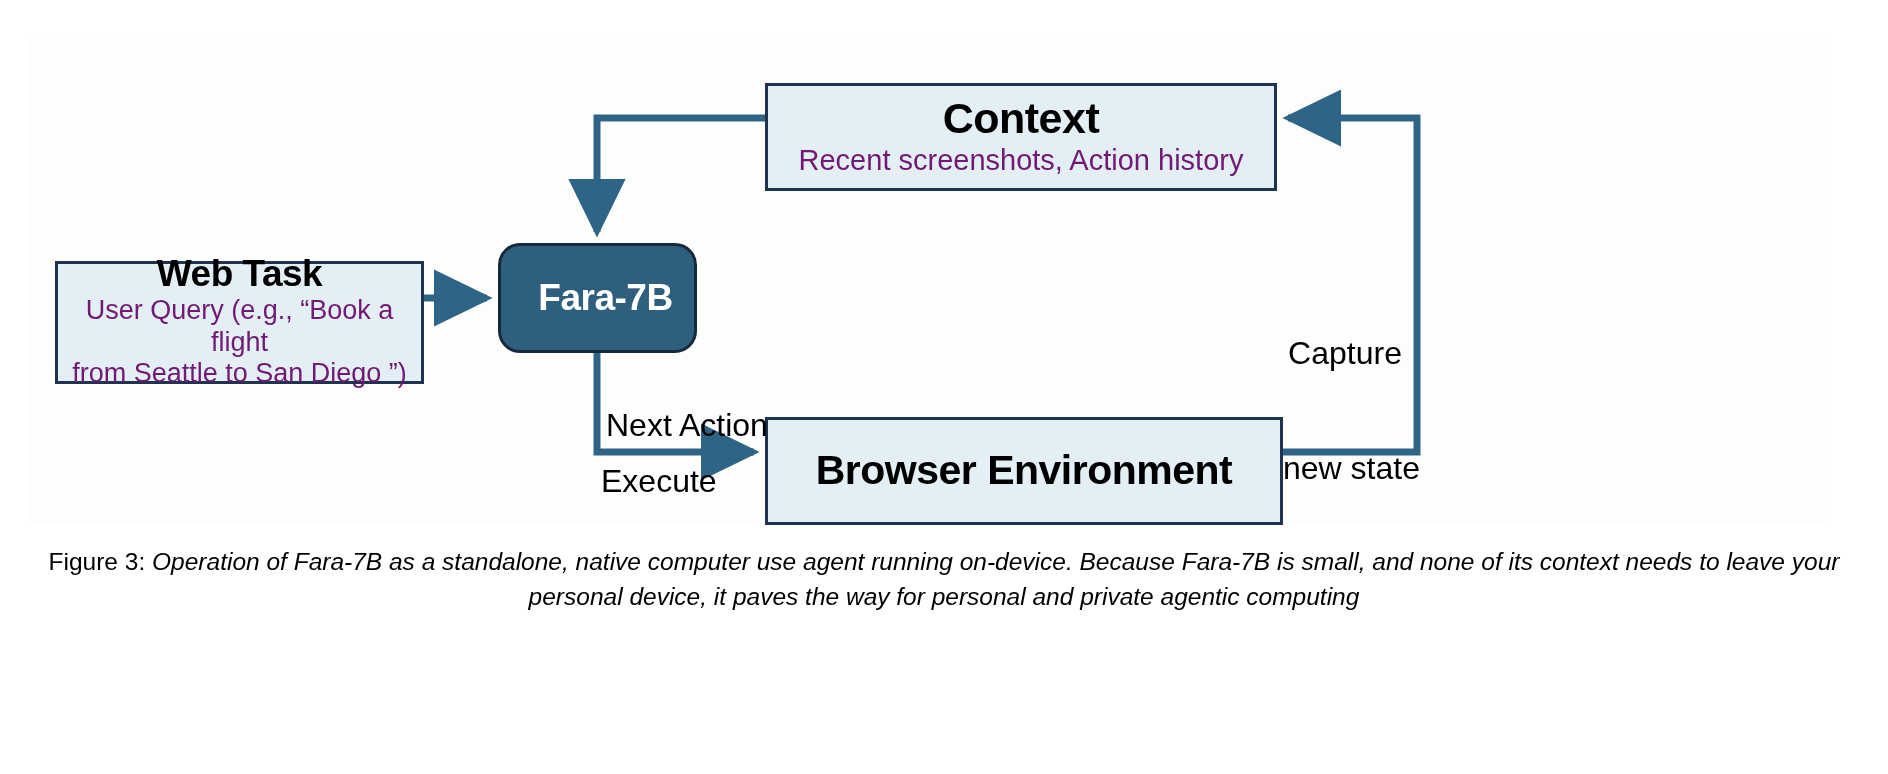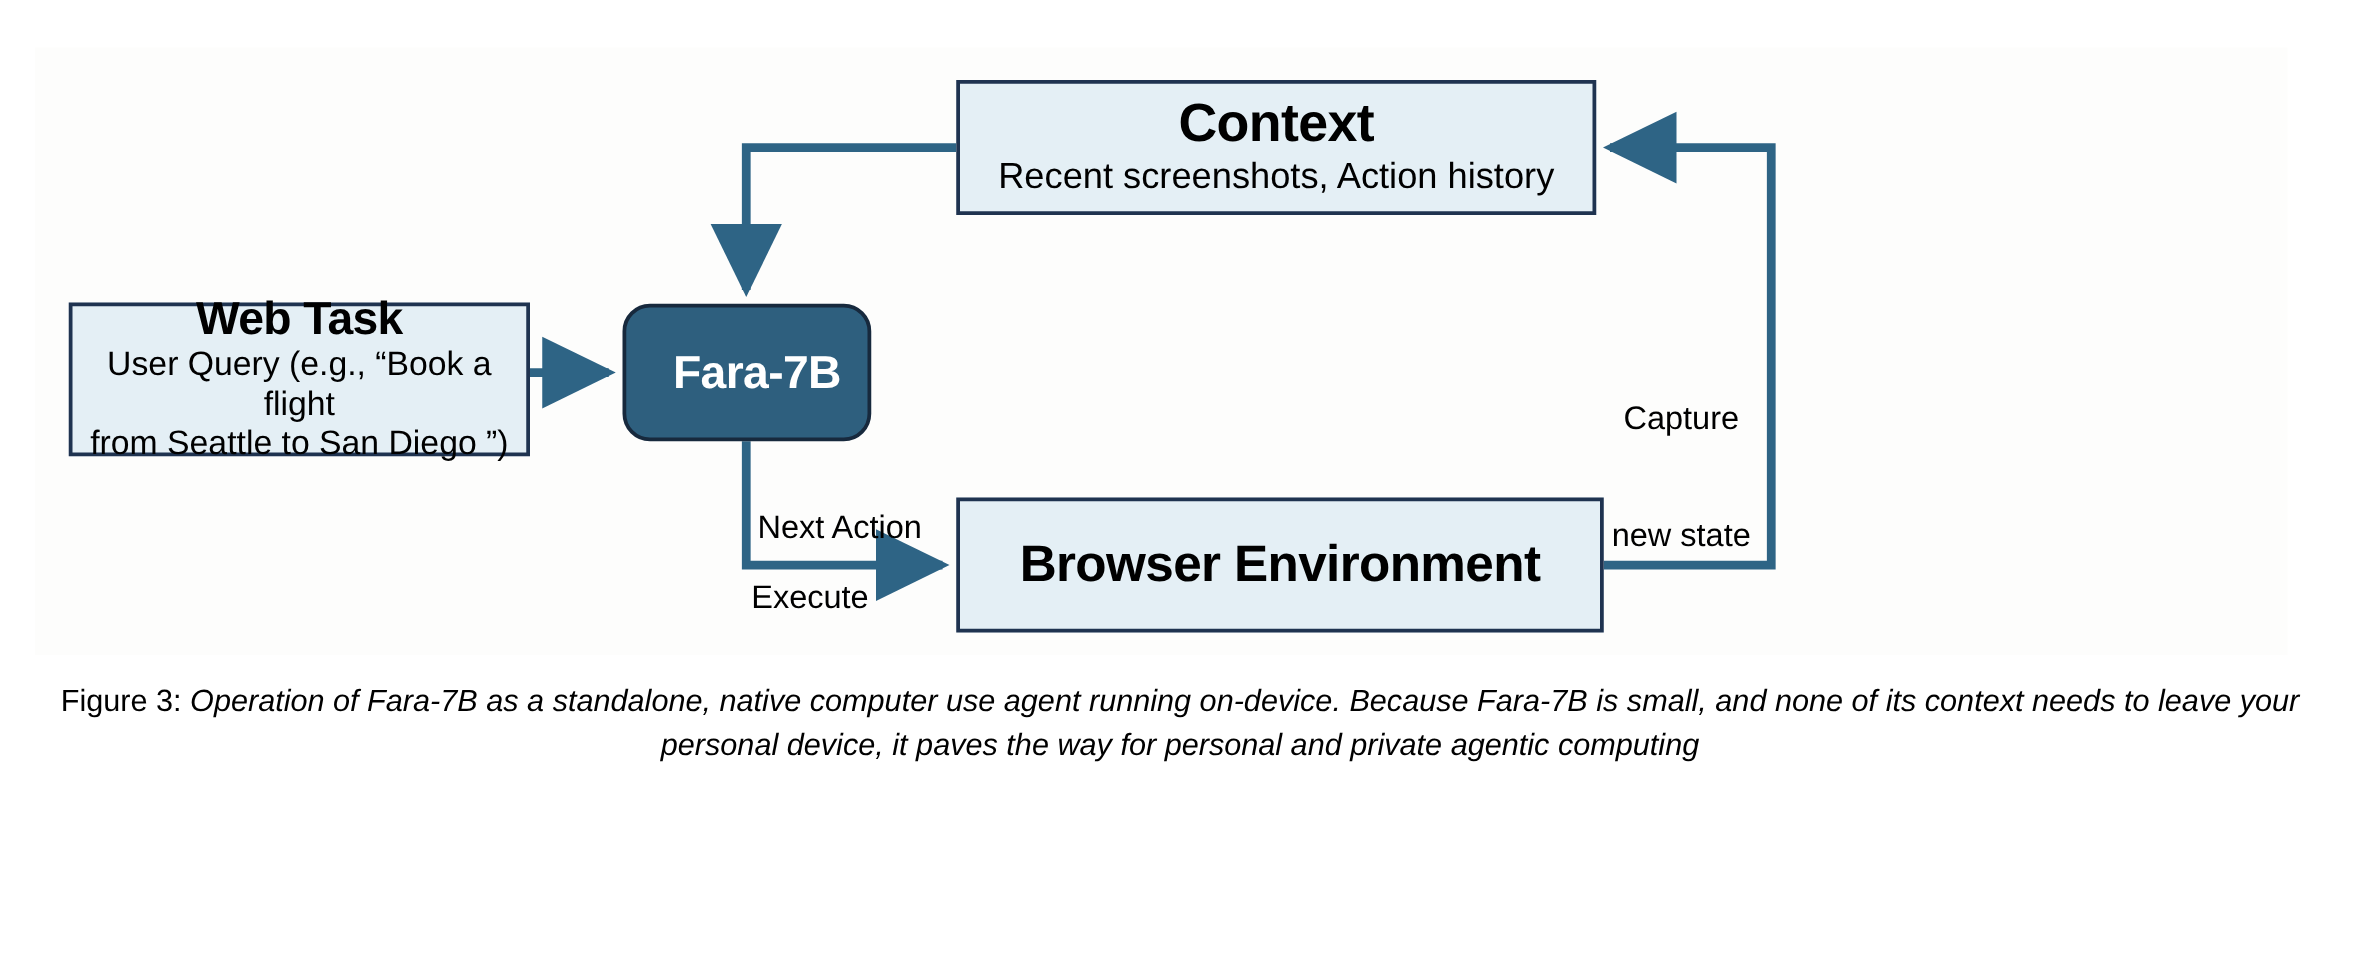--- a/index.html
+++ b/index.html
@@ -39,29 +39,30 @@
   .node-box {
     position: absolute;
     background: #e4eff5;
     border: 3px solid #1f3350;
     box-sizing: border-box;
     display: flex;
     flex-direction: column;
     align-items: center;
     justify-content: center;
     text-align: center;
+    margin-top: 19px;
   }
   .node-title {
     font-weight: bold;
     color: #000000;
     letter-spacing: -0.5px;
     line-height: 1.05;
   }
   .node-sub {
-    color: #000000;
+    color: #701a75;
     line-height: 1.18;
   }
 
   
   #context-box {
     left: 765px;
     top: 64px;
     width: 512px;
     height: 108px;
   }
@@ -106,21 +107,21 @@
   #fara-box .node-title {
     color: #ffffff;
     font-size: 37px;
     letter-spacing: -0.5px;
   }
 
   
   .edge-label {
     position: absolute;
     color: #000000;
-    font-size: 26px;
+    font-size: 32px;
     line-height: 1.2;
     white-space: pre;
     text-align: center;
   }
   #label-next-action { left: 606px; top: 406px; }
   #label-execute     { left: 601px; top: 462px; }
   #label-capture     { left: 1283px; top: 257px; text-align: center; width: 124px; }
 
   
   #caption {

